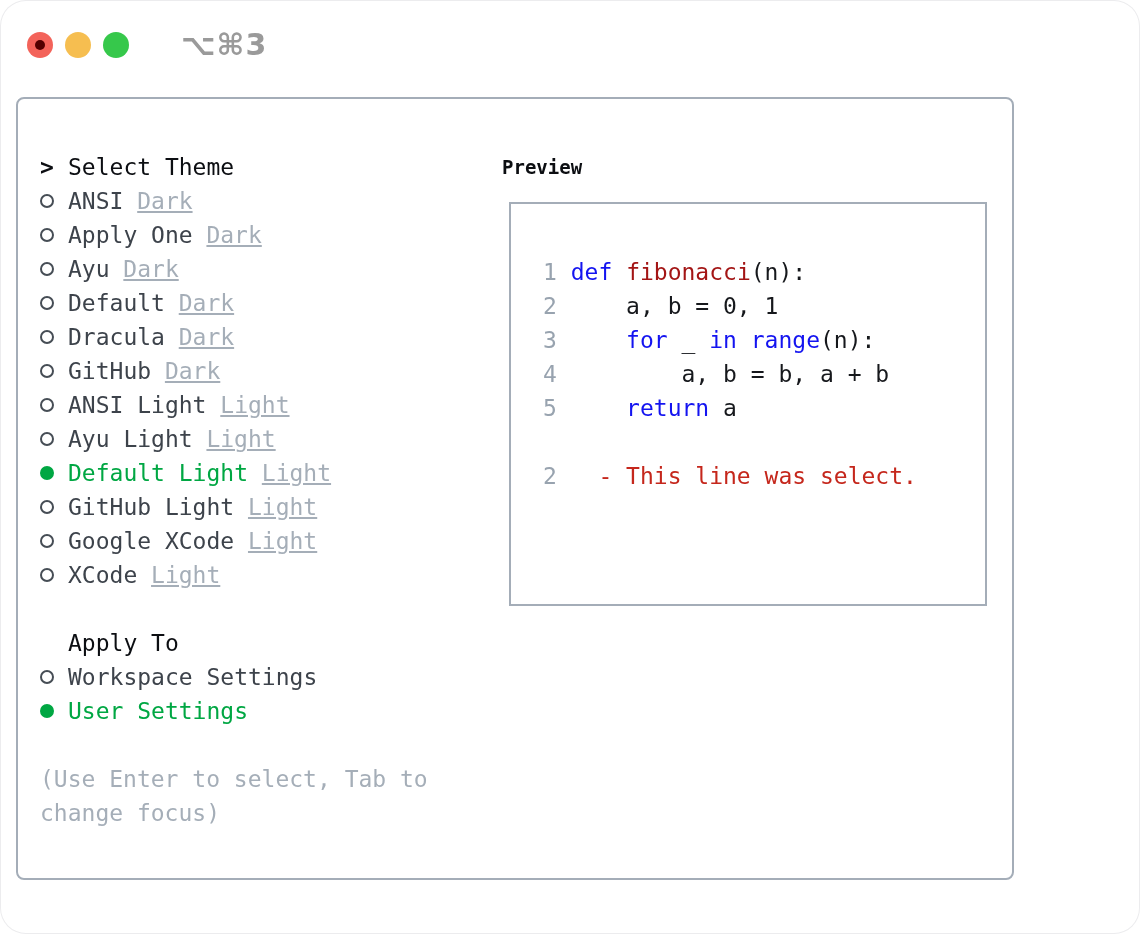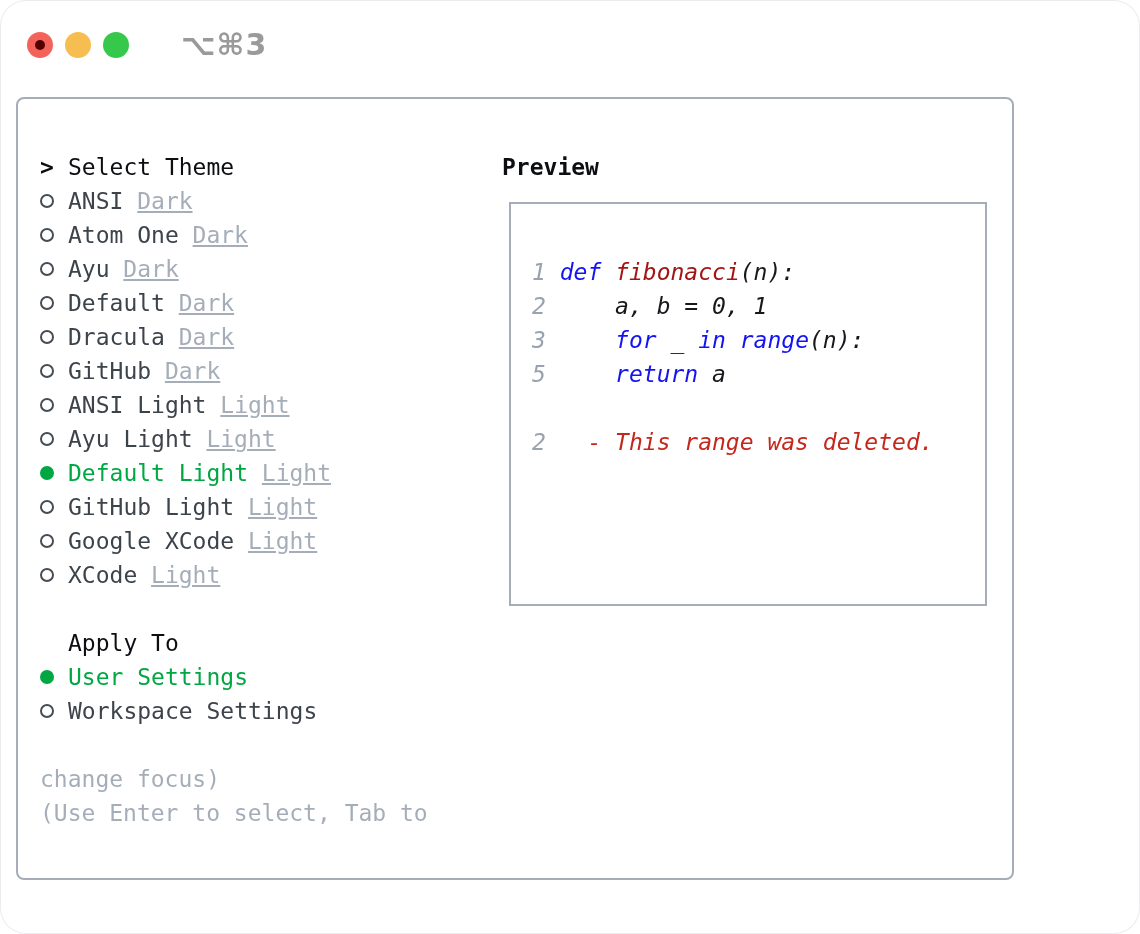--- a/index.html
+++ b/index.html
@@ -34,24 +34,24 @@
   .circle{width:14px;height:14px;border-radius:50%;box-sizing:border-box;
           border:2px solid #464d55;background:transparent;}
   .circle.sel{border-color:var(--selected-green);background:var(--selected-green);}
   .iname{color:var(--item-text);}
   .itag{color:var(--tag-text);margin-left:13.8px;text-decoration:underline;}
   .mrow.selected .iname{color:var(--selected-green);text-align:center;}
   .spacer{height:34px;}
   .hint{color:var(--hint-text);height:34px;line-height:34px;white-space:pre;}
   
   .preview-title{position:absolute;left:484px;top:51px;height:34px;line-height:34px;
-                 font-size:23px;font-weight:bold;color:var(--header-text);}
+                 font-size:19px;font-weight:bold;color:var(--header-text);}
   .preview-box{position:absolute;left:491px;top:103px;width:478px;height:404px;
                border:2px solid var(--panel-border);background:#fff;box-sizing:border-box;
-               padding:51px 0 0 21px;overflow:hidden;font-style:italic;}
+               padding:51px 0 0 32px;overflow:hidden;}
   .prow{height:34px;line-height:34px;font-size:23px;white-space:pre;}
   .ln{color:var(--line-number);}
   .seg-pl{color:var(--code-plain);}
   .seg-kw{color:var(--code-keyword);}
   .seg-fn{color:var(--code-function);}
   .seg-ctx{color:var(--diff-context);}
   .seg-del{color:var(--diff-deleted);}
   .seg-add{color:var(--diff-added);}
 </style>
 </head>
@@ -70,54 +70,55 @@
 
   <div class="panel">
 
     <div class="menu">
       <div class="mrow">
         <span class="marker caret">&gt;</span>
         <span class="title-text">Select Theme</span>
       </div>
       <div id="theme-list">
           <div class="mrow"><span class="marker"><span class="circle"></span></span><span class="iname">ANSI</span><span class="itag">Dark</span></div>
-          <div class="mrow"><span class="marker"><span class="circle"></span></span><span class="iname">Atom One</span><span class="itag">Dark</span></div>
+          <div class="mrow"><span class="marker"><span class="circle"></span></span><span class="iname">Apply One</span><span class="itag">Dark</span></div>
           <div class="mrow"><span class="marker"><span class="circle"></span></span><span class="iname">Ayu</span><span class="itag">Dark</span></div>
           <div class="mrow"><span class="marker"><span class="circle"></span></span><span class="iname">Default</span><span class="itag">Dark</span></div>
           <div class="mrow"><span class="marker"><span class="circle"></span></span><span class="iname">Dracula</span><span class="itag">Dark</span></div>
           <div class="mrow"><span class="marker"><span class="circle"></span></span><span class="iname">GitHub</span><span class="itag">Dark</span></div>
           <div class="mrow"><span class="marker"><span class="circle"></span></span><span class="iname">ANSI Light</span><span class="itag">Light</span></div>
           <div class="mrow"><span class="marker"><span class="circle"></span></span><span class="iname">Ayu Light</span><span class="itag">Light</span></div>
           <div class="mrow selected"><span class="marker"><span class="circle sel"></span></span><span class="iname">Default Light</span><span class="itag">Light</span></div>
           <div class="mrow"><span class="marker"><span class="circle"></span></span><span class="iname">GitHub Light</span><span class="itag">Light</span></div>
           <div class="mrow"><span class="marker"><span class="circle"></span></span><span class="iname">Google XCode</span><span class="itag">Light</span></div>
           <div class="mrow"><span class="marker"><span class="circle"></span></span><span class="iname">XCode</span><span class="itag">Light</span></div>
         </div>
 
       <div class="spacer"></div>
 
       <div class="mrow">
         <span class="marker"></span>
         <span class="section-title">Apply To</span>
       </div>
       <div id="apply-list">
+          <div class="mrow"><span class="marker"><span class="circle"></span></span><span class="iname">Workspace Settings</span></div>
           <div class="mrow selected"><span class="marker"><span class="circle sel"></span></span><span class="iname">User Settings</span></div>
-          <div class="mrow"><span class="marker"><span class="circle"></span></span><span class="iname">Workspace Settings</span></div>
         </div>
 
       <div class="spacer"></div>
 
+      <div class="hint">(Use Enter to select, Tab to</div>
       <div class="hint">change focus)</div>
-      <div class="hint">(Use Enter to select, Tab to</div>
     </div>
 
     <div class="preview-title">Preview</div>
     <div class="preview-box" id="preview-box">
         <div class="prow"><span class="ln">1</span><span class="seg-pl"> </span><span class="seg-kw">def</span><span class="seg-pl"> </span><span class="seg-fn">fibonacci</span><span class="seg-pl">(n):</span></div>
         <div class="prow"><span class="ln">2</span><span class="seg-pl">     a, b = 0, 1</span></div>
         <div class="prow"><span class="ln">3</span><span class="seg-pl">     </span><span class="seg-kw">for</span><span class="seg-pl"> _ </span><span class="seg-kw">in</span><span class="seg-pl"> </span><span class="seg-kw">range</span><span class="seg-pl">(n):</span></div>
+        <div class="prow"><span class="ln">4</span><span class="seg-pl">         a, b = b, a + b</span></div>
         <div class="prow"><span class="ln">5</span><span class="seg-pl">     </span><span class="seg-kw">return</span><span class="seg-pl"> a</span></div>
         <div class="prow"><span class="ln"></span></div>
-        <div class="prow"><span class="ln">2</span><span class="seg-del">   - This range was deleted.</span></div>
+        <div class="prow"><span class="ln">2</span><span class="seg-del">   - This line was select.</span></div>
       </div>
 
   </div>
 </div>
 
 </body></html>

